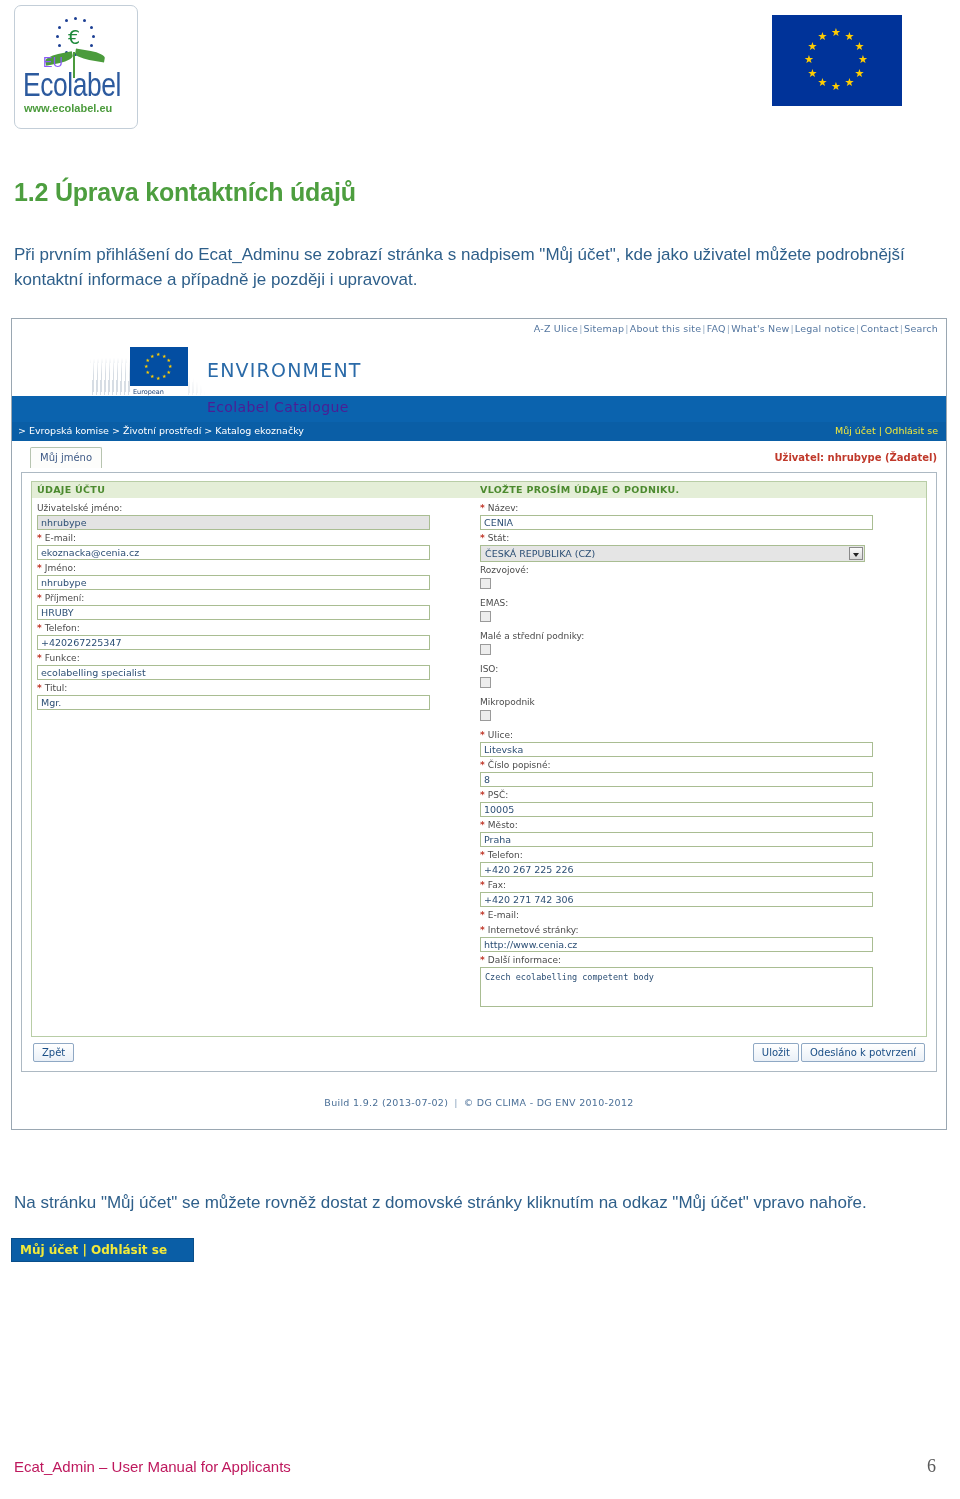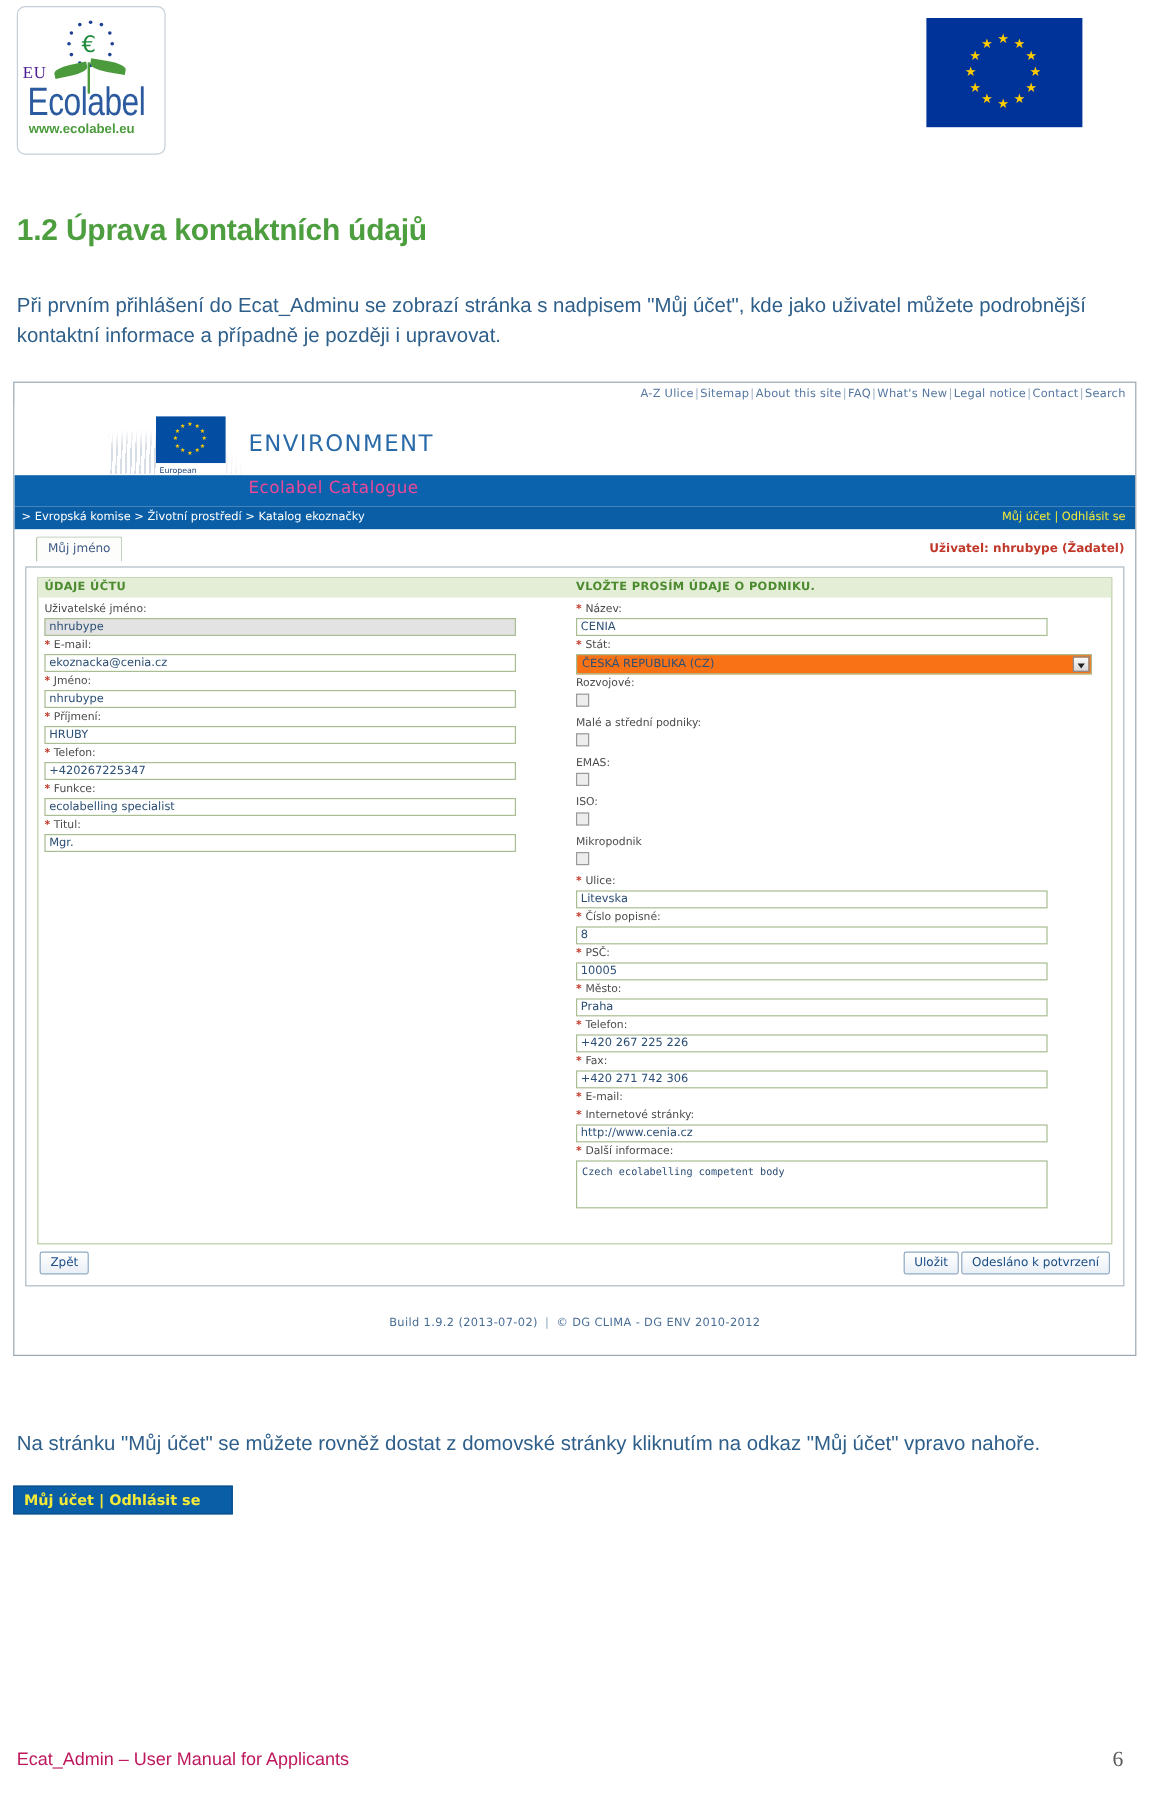--- a/index.html
+++ b/index.html
@@ -30,22 +30,22 @@
   .ecolabel-euro {
     position: absolute; left: 15px; top: 12px;
     font-size: 19px; color: #1f8a3b;
     font-family: "DejaVu Sans", sans-serif;
   }
   .leaf {
     position: absolute; background: #4b9b3c; border-radius: 50% 0 50% 0;
   }
   .stem { position: absolute; left: 58px; top: 46px; width: 2px; height: 26px; background: #4b9b3c; }
   .ecolabel-eu {
-    position: absolute; left: 4px; top: 48px;
-    font-size: 14px; color: #4c1d95; letter-spacing: 0.5px; font-family: Liberation Serif, serif;
+    position: absolute; left: 28px; top: 48px;
+    font-size: 14px; color: #8b5cf6; letter-spacing: 0.5px;
   }
   .ecolabel-word {
     position: absolute; left: 8px; top: 60px;
     font-size: 33px; color: #2c5a9e; font-weight: normal;
     font-family: "Liberation Sans Narrow", "Liberation Sans", sans-serif;
     transform: scaleX(0.80); transform-origin: left top;
     letter-spacing: -0.5px;
   }
   .ecolabel-url {
     position: absolute; left: 9px; top: 96px;
@@ -116,21 +116,21 @@
   .shot-env {
     position: absolute; left: 195px; top: 22px;
     font-size: 19px; color: #2a6aa8; letter-spacing: 1.2px;
   }
   .shot-blueband {
     position: absolute; left: 0; top: 77px; width: 934px; height: 26px;
     background: #0b63ae;
   }
   .shot-cat {
     position: absolute; left: 195px; top: 80px;
-    font-size: 14px; color: #ec4899; letter-spacing: 0.4px;
+    font-size: 14px; color: #4c1d95; letter-spacing: 0.4px;
   }
   .shot-breadcrumb {
     position: absolute; left: 0; top: 103px; width: 934px; height: 19px;
     background: #0a5ea6;
   }
   .shot-crumbs {
     position: absolute; left: 6px; top: 3px;
     font-size: 9.5px; color: #ffffff; white-space: nowrap;
   }
   .shot-accountlinks {
@@ -186,22 +186,22 @@
   .finput {
     display: block; width: 393px; height: 15px; box-sizing: border-box;
     border: 1px solid #a9bd92; background: #ffffff;
     font-size: 9.5px; color: #2c4f75; line-height: 13px;
     padding: 1px 3px; font-family: "DejaVu Sans", sans-serif;
     outline: none;
   }
   .finput.disabled { background: #e3e3e3; border-color: #a9bd92; }
 
   .fselect {
-    position: relative; width: 430px; height: 17px; box-sizing: border-box;
-    border: 1px solid #a9bd92; background: #f97316;
+    position: relative; width: 385px; height: 17px; box-sizing: border-box;
+    border: 1px solid #a9bd92; background: #e5e5e5;
   }
   .fselect .sel-text {
     position: absolute; left: 4px; top: 2px;
     font-size: 9.5px; color: #2c4f75;
   }
   .fselect .sel-arrow {
     position: absolute; right: 1px; top: 1px; width: 14px; height: 13px;
     background: linear-gradient(#fbfbfb,#d8d8d8);
     border: 1px solid #8a8a8a;
     box-sizing: border-box;
@@ -401,25 +401,25 @@
             <div class="fselect">
               <span class="sel-text">ČESKÁ REPUBLIKA (CZ)</span>
               <span class="sel-arrow"></span>
             </div>
           </div>
           <div class="fld cbfield">
             <span class="flabel">Rozvojové:</span>
             <span class="cbox"></span>
           </div>
           <div class="fld cbfield">
+            <span class="flabel">EMAS:</span>
+            <span class="cbox"></span>
+          </div>
+          <div class="fld cbfield">
             <span class="flabel">Malé a střední podniky:</span>
-            <span class="cbox"></span>
-          </div>
-          <div class="fld cbfield">
-            <span class="flabel">EMAS:</span>
             <span class="cbox"></span>
           </div>
           <div class="fld cbfield">
             <span class="flabel">ISO:</span>
             <span class="cbox"></span>
           </div>
           <div class="fld cbfield">
             <span class="flabel">Mikropodnik</span>
             <span class="cbox"></span>
           </div>

